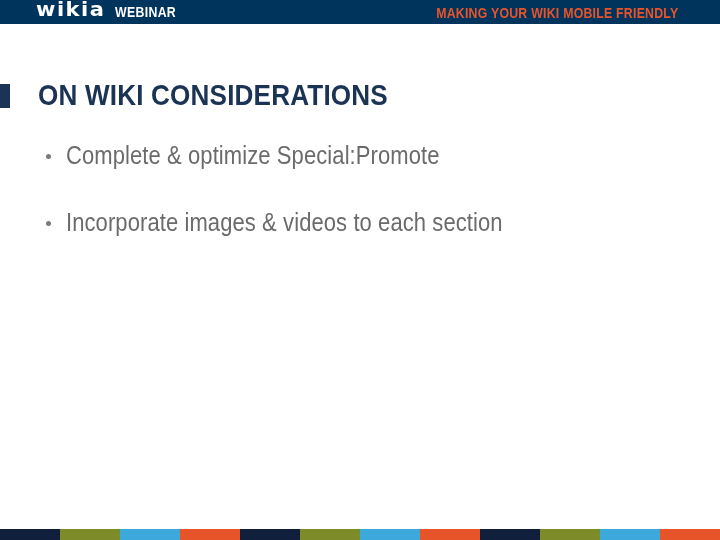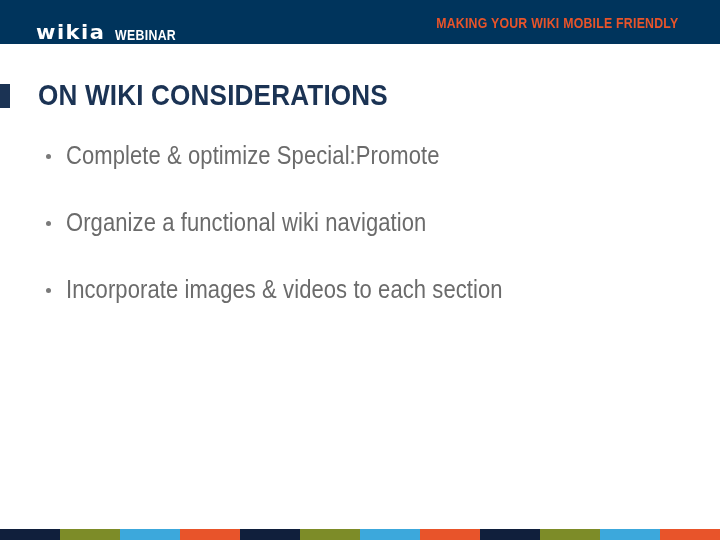--- a/index.html
+++ b/index.html
@@ -14,24 +14,24 @@
     overflow: hidden;
     position: relative;
   }
 
   
   .header-bar {
     position: absolute;
     left: 0;
     top: 0;
     width: 720px;
-    height: 44px;
+    height: 24px;
     background: #00345c;
     display: flex;
-    align-items: flex-end;
+    align-items: flex-start;
   }
   .brand-group {
     display: flex;
     align-items: baseline;
     margin-left: 36px;
   }
   .wikia-logo {
     font-family: "DejaVu Sans", sans-serif;
     font-weight: bold;
     font-size: 21px;
@@ -152,24 +152,20 @@
 <div class="title-accent"></div>
 <div class="slide-title">ON WIKI CONSIDERATIONS</div>
 
 <ul class="bullet-list">
   <li class="bullet-item">
     <span class="bullet-dot"></span>
     <span class="bullet-text">Complete &amp; optimize Special:Promote</span>
   </li>
   <li class="bullet-item">
     <span class="bullet-dot"></span>
-    <span class="bullet-text">Organize a functional wiki navigation</span>
-  </li>
-  <li class="bullet-item">
-    <span class="bullet-dot"></span>
     <span class="bullet-text">Incorporate images &amp; videos to each section</span>
   </li>
 </ul>
 
 <div class="footer-strip">
     <div class="footer-segment" style="background: rgb(16, 31, 60);"></div>
     <div class="footer-segment" style="background: rgb(125, 140, 40);"></div>
     <div class="footer-segment" style="background: rgb(60, 168, 220);"></div>
     <div class="footer-segment" style="background: rgb(232, 84, 42);"></div>
     <div class="footer-segment" style="background: rgb(16, 31, 60);"></div>

